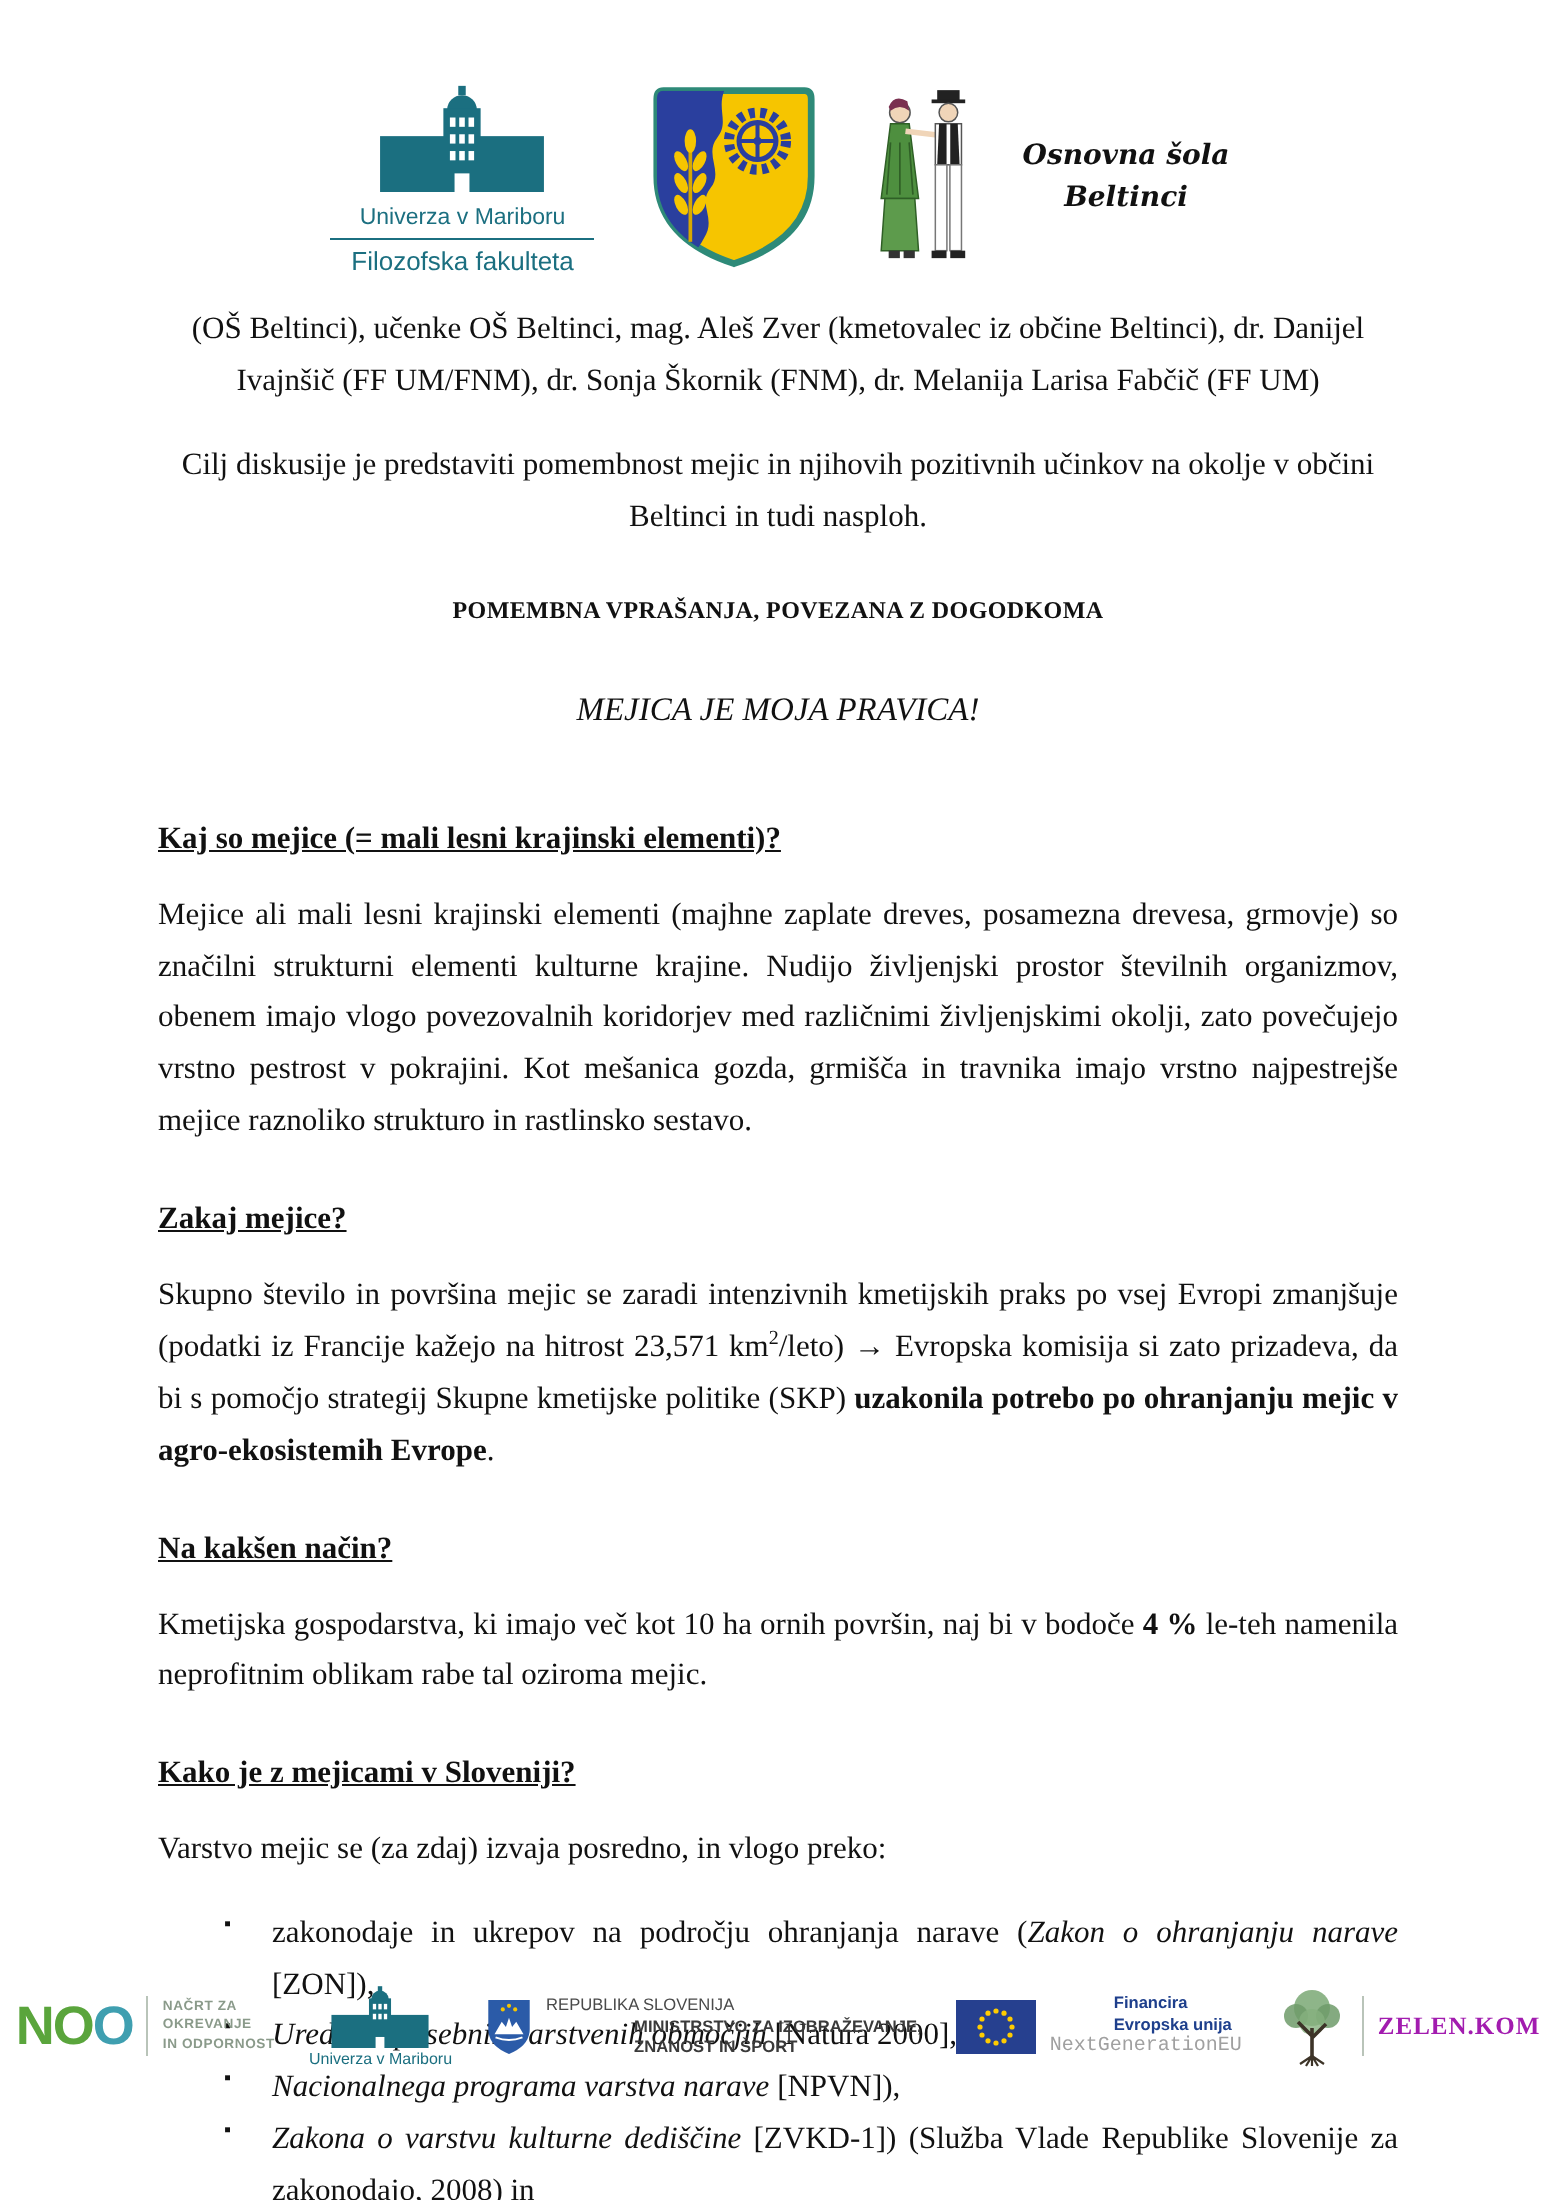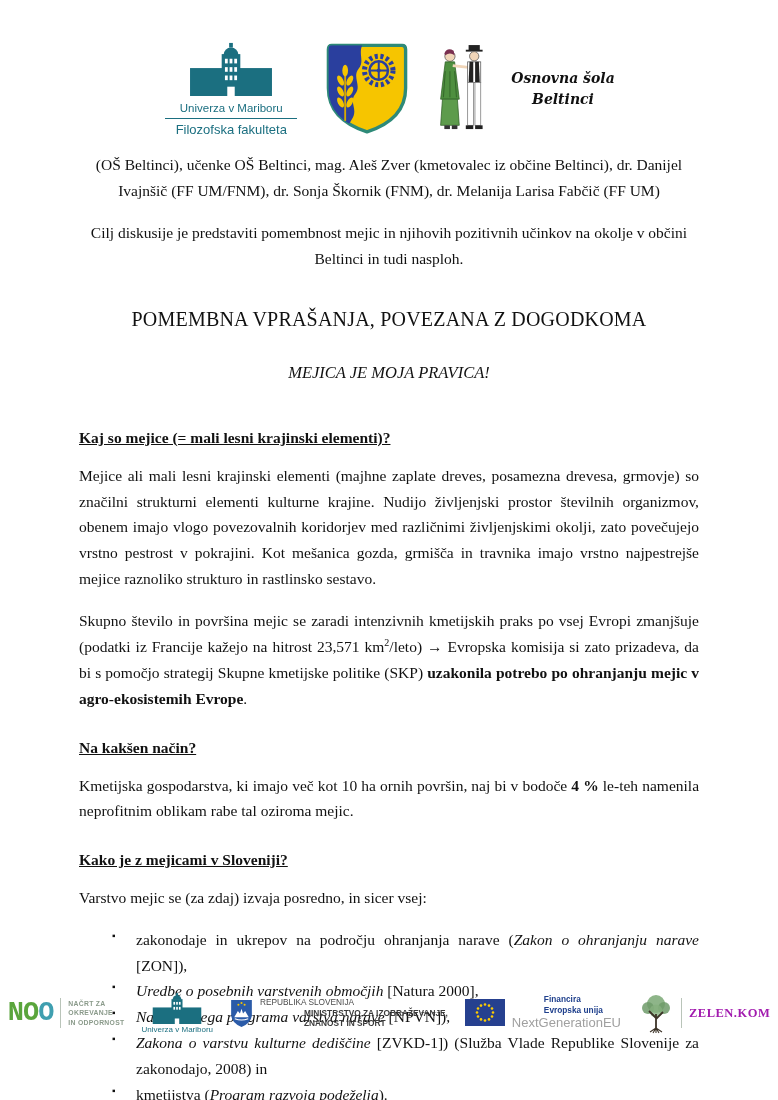--- a/index.html
+++ b/index.html
@@ -18,46 +18,46 @@
   .um-logo .um-faculty { font-size:13px; }
   .coat { width:88px; height:94px; }
   .school-block { display:flex; align-items:flex-start; gap:20px; }
   .dancers { width:56px; height:92px; }
   .school-name { margin-top:26px; font-family:"DejaVu Serif", serif; font-style:italic; font-weight:bold; font-size:14px; text-align:center; line-height:1.5; color:#111; }
 
   
   .center-par { text-align:center; font-size:15.5px; line-height:1.68; }
   .authors { margin-top:10px; }
   .goal { }
-  .title-main { margin-top:36px; text-align:center; font-weight:normal; font-size:20px; letter-spacing:0.2px; }
+  .title-main { margin-top:26px; text-align:center; font-weight:bold; font-size:12px; letter-spacing:0.2px; }
   .title-sub { margin-top:32px; text-align:center; font-weight:normal; font-style:italic; font-size:16.5px; }
   .sec-heading { font-weight:bold; text-decoration:underline; font-size:15.5px; margin-top:27px; }
   .sec-heading.first { margin-top:46px; }
   .para { margin-top:16px; text-align:justify; font-size:15.5px; line-height:1.67; }
   .para b { font-weight:bold; }
   sup { font-size:10px; }
   ul.refs { list-style:none; margin:11px 0 0 0; padding:0; }
   ul.refs li { position:relative; padding-left:57px; font-size:15.5px; line-height:1.67; text-align:justify; }
   ul.refs .bullet { position:absolute; left:33px; top:1px; font-size:10px; }
 
   
   .footer { position:absolute; top:992px; left:0; width:778px; display:flex; justify-content:center; align-items:center; gap:17px; font-family:"Liberation Sans", sans-serif; }
   .flogo { display:flex; align-items:center; gap:7px; }
-  .noo-letters { font-weight:800; font-size:27px; letter-spacing:-1px; line-height:1;font-family:Liberation Mono, monospace; }
+  .noo-letters { font-weight:800; font-size:27px; letter-spacing:-1px; line-height:1; }
   .noo-n, .noo-o1 { color:#5aa53c; }
   .noo-o2 { color:#3f9fb0; }
   .vdiv { width:1px; height:30px; background:#b9c4b9; }
   .noo-text { font-size:6.8px; color:#8a9a8a; line-height:1.35; letter-spacing:0.3px; font-weight:600; }
   .umf { display:flex; flex-direction:column; align-items:center; }
   .umf-label { font-size:8px; color:#1b6f80; margin-top:1px; }
   .min-text { font-size:8.3px; color:#4a4a4a; line-height:1.3; }
   .min-text .b { font-weight:bold; color:#3a3a3a;padding-left:44px; }
   .eu-text { font-size:8.3px; line-height:1.3; }
   .eu-text .b { font-weight:bold; color:#1e3f8c;padding-left:32px; }
-  .eu-text .ngeu { color:#a0a0a0; font-size:13px; }
+  .eu-text .ngeu { color:#a0a0a0; font-size:10px;font-family:Liberation Mono, monospace; }
   .zelen-label { font-family:"Liberation Serif", serif; font-size:12.5px; color:#a21caf; letter-spacing:0.5px; font-weight:bold; }
 </style>
 </head>
 <body>
 
 <div class="page">
 
   <div class="header-logos">
 
     <div class="um-logo">
@@ -148,27 +148,28 @@
   <div class="content">
     <p class="center-par authors">(OŠ Beltinci), učenke OŠ Beltinci, mag. Aleš Zver (kmetovalec iz občine Beltinci), dr. Danijel Ivajnšič (FF UM/FNM), dr. Sonja Škornik (FNM), dr. Melanija Larisa Fabčič (FF UM)</p>
     <p class="center-par goal">Cilj diskusije je predstaviti pomembnost mejic in njihovih pozitivnih učinkov na okolje v občini Beltinci in tudi nasploh.</p>
 
     <div class="title-main">POMEMBNA VPRAŠANJA, POVEZANA Z DOGODKOMA</div>
     <div class="title-sub">MEJICA JE MOJA PRAVICA!</div>
 
     <div class="sec-heading first">Kaj so mejice (= mali lesni krajinski elementi)?</div>
     <p class="para">Mejice ali mali lesni krajinski elementi (majhne zaplate dreves, posamezna drevesa, grmovje) so značilni strukturni elementi kulturne krajine. Nudijo življenjski prostor številnih organizmov, obenem imajo vlogo povezovalnih koridorjev med različnimi življenjskimi okolji, zato povečujejo vrstno pestrost v pokrajini. Kot mešanica gozda, grmišča in travnika imajo vrstno najpestrejše mejice raznoliko strukturo in rastlinsko sestavo.</p>
 
+    <div class="sec-heading">Zakaj mejice?</div>
     <p class="para"><span>Skupno število in površina mejic se zaradi intenzivnih kmetijskih praks po vsej Evropi zmanjšuje (podatki iz Francije kažejo na hitrost 23,571 km</span><sup>2</sup><span>/leto) → Evropska komisija si zato prizadeva, da bi s pomočjo strategij Skupne kmetijske politike (SKP) </span><b>uzakonila potrebo po ohranjanju mejic v agro-ekosistemih Evrope</b><span>.</span></p>
 
     <div class="sec-heading">Na kakšen način?</div>
     <p class="para"><span>Kmetijska gospodarstva, ki imajo več kot 10 ha ornih površin, naj bi v bodoče </span><b>4 %</b><span> le-teh namenila neprofitnim oblikam rabe tal oziroma mejic.</span></p>
 
     <div class="sec-heading">Kako je z mejicami v Sloveniji?</div>
-    <p class="para">Varstvo mejic se (za zdaj) izvaja posredno, in sicer vsej:</p>
+    <p class="para">Varstvo mejic se (za zdaj) izvaja posredno, in vlogo preko:</p>
 
     <ul class="refs">
       <li><span class="bullet">▪</span><span>zakonodaje in ukrepov na področju ohranjanja narave (</span><i>Zakon o ohranjanju narave</i><span> [ZON]),</span></li>
       <li><span class="bullet">▪</span><span></span><i>Uredbe o posebnih varstvenih območjih</i><span> [Natura 2000],</span></li>
       <li><span class="bullet">▪</span><span></span><i>Nacionalnega programa varstva narave</i><span> [NPVN]),</span></li>
       <li><span class="bullet">▪</span><span></span><i>Zakona o varstvu kulturne dediščine</i><span> [ZVKD-1]) (Služba Vlade Republike Slovenije za zakonodajo, 2008) in</span></li>
       <li><span class="bullet">▪</span><span>kmetijstva (</span><i>Program razvoja podeželja</i><span>).</span></li>
     </ul>
   </div>
 

